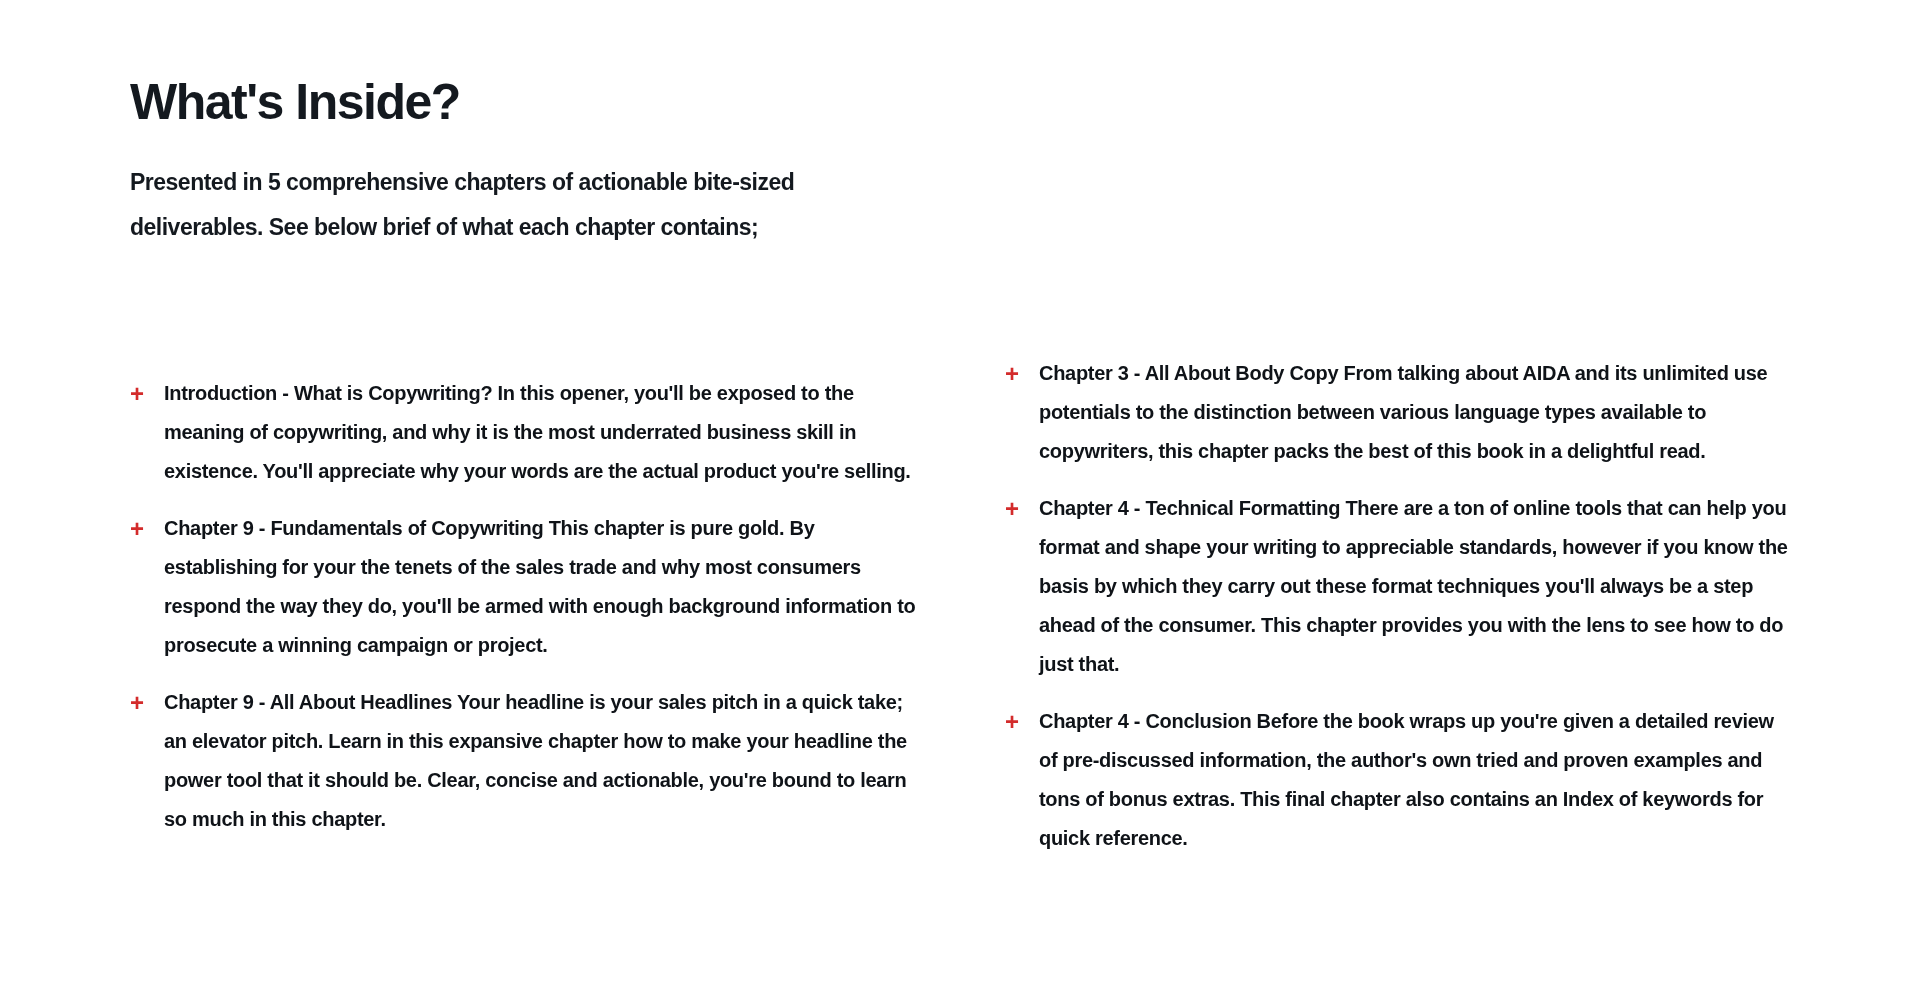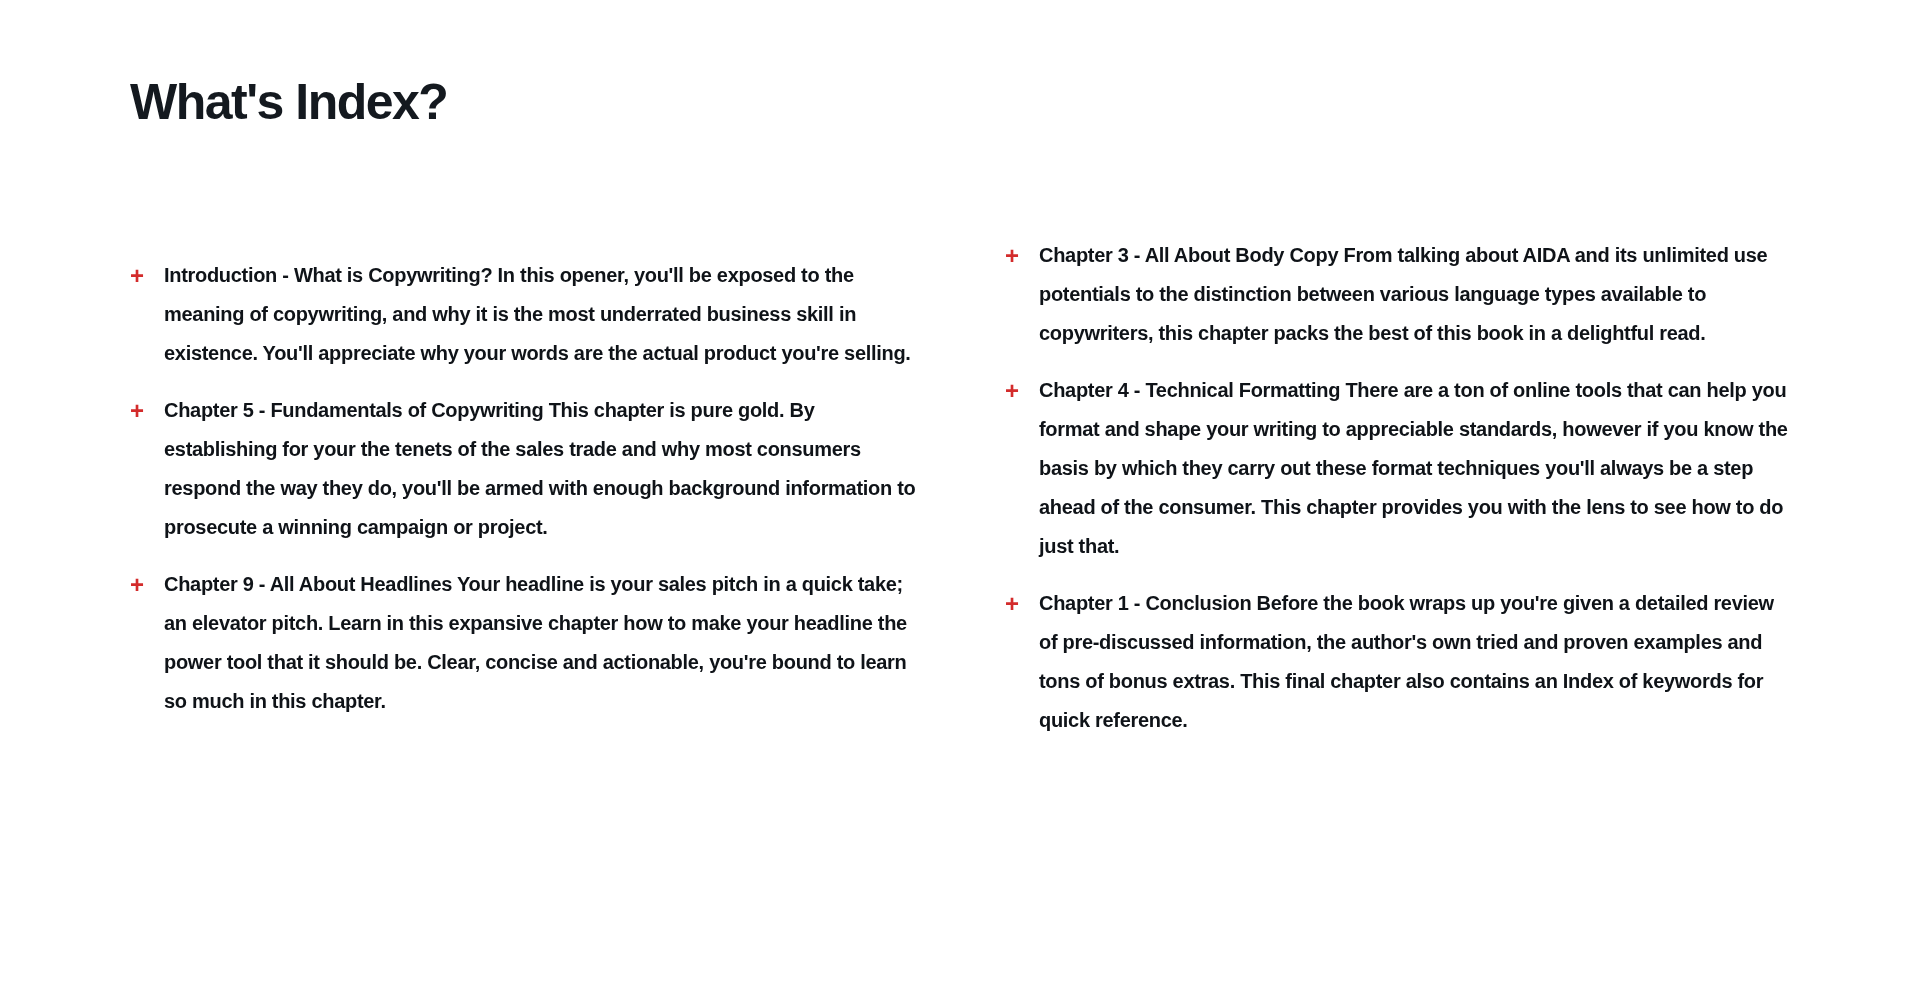--- a/index.html
+++ b/index.html
@@ -59,35 +59,39 @@
     font-weight: 700;
     line-height: 39px;
     color: #d32b2b;
   }
 </style>
 </head>
 <body>
 
 <div class="content">
 
-  <h1 class="page-title">What's Index?</h1>
+  <h1 class="page-title">What's Inside?</h1>
 
+  <div class="subtitle">
+    <span class="subtitle-line">Presented in 5 comprehensive chapters of actionable bite-sized</span>
+    <span class="subtitle-line">deliverables. See below brief of what each chapter contains;</span>
+  </div>
 
   <div class="lists">
 
     <div class="list-column">
 
       <div class="list-item">
         <span class="bullet">+</span>
         <span>Introduction - What is Copywriting? In this opener, you'll be exposed to the meaning of copywriting, and why it is the most underrated business skill in existence. You'll appreciate why your words are the actual product you're selling.</span>
       </div>
 
       <div class="list-item">
         <span class="bullet">+</span>
-        <span>Chapter 5 - Fundamentals of Copywriting This chapter is pure gold. By establishing for your the tenets of the sales trade and why most consumers respond the way they do, you'll be armed with enough background information to prosecute a winning campaign or project.</span>
+        <span>Chapter 9 - Fundamentals of Copywriting This chapter is pure gold. By establishing for your the tenets of the sales trade and why most consumers respond the way they do, you'll be armed with enough background information to prosecute a winning campaign or project.</span>
       </div>
 
       <div class="list-item">
         <span class="bullet">+</span>
         <span>Chapter 9 - All About Headlines Your headline is your sales pitch in a quick take; an elevator pitch. Learn in this expansive chapter how to make your headline the power tool that it should be. Clear, concise and actionable, you're bound to learn so much in this chapter.</span>
       </div>
 
     </div>
 
     <div class="list-column">
@@ -97,20 +101,20 @@
         <span>Chapter 3 - All About Body Copy From talking about AIDA and its unlimited use potentials to the distinction between various language types available to copywriters, this chapter packs the best of this book in a delightful read.</span>
       </div>
 
       <div class="list-item">
         <span class="bullet">+</span>
         <span>Chapter 4 - Technical Formatting There are a ton of online tools that can help you format and shape your writing to appreciable standards, however if you know the basis by which they carry out these format techniques you'll always be a step ahead of the consumer. This chapter provides you with the lens to see how to do just that.</span>
       </div>
 
       <div class="list-item">
         <span class="bullet">+</span>
-        <span>Chapter 1 - Conclusion Before the book wraps up you're given a detailed review of pre-discussed information, the author's own tried and proven examples and tons of bonus extras. This final chapter also contains an Index of keywords for quick reference.</span>
+        <span>Chapter 4 - Conclusion Before the book wraps up you're given a detailed review of pre-discussed information, the author's own tried and proven examples and tons of bonus extras. This final chapter also contains an Index of keywords for quick reference.</span>
       </div>
 
     </div>
 
   </div>
 
 </div>
 
 </body></html>

